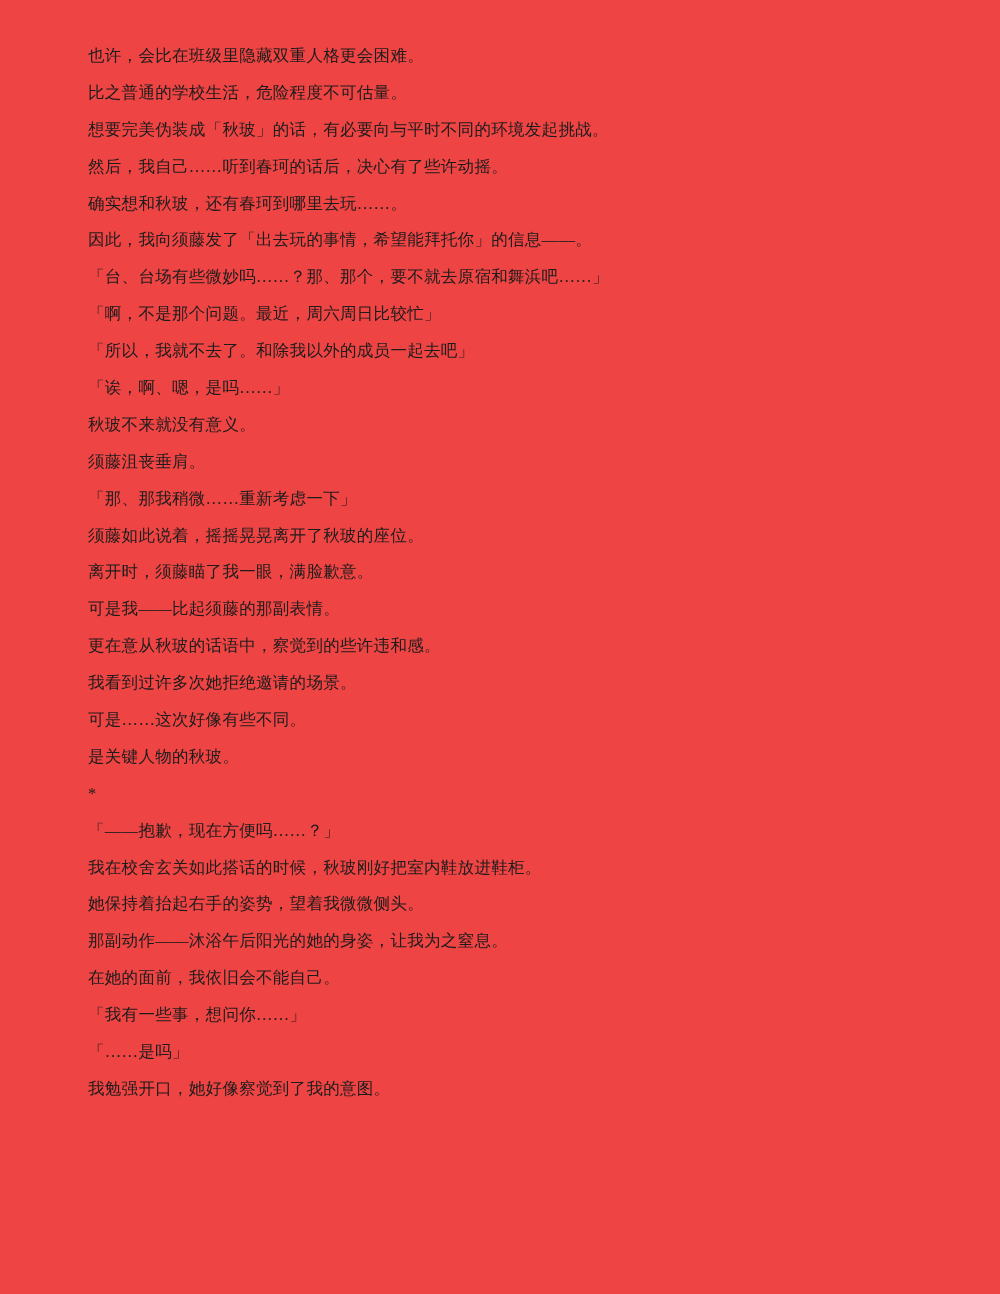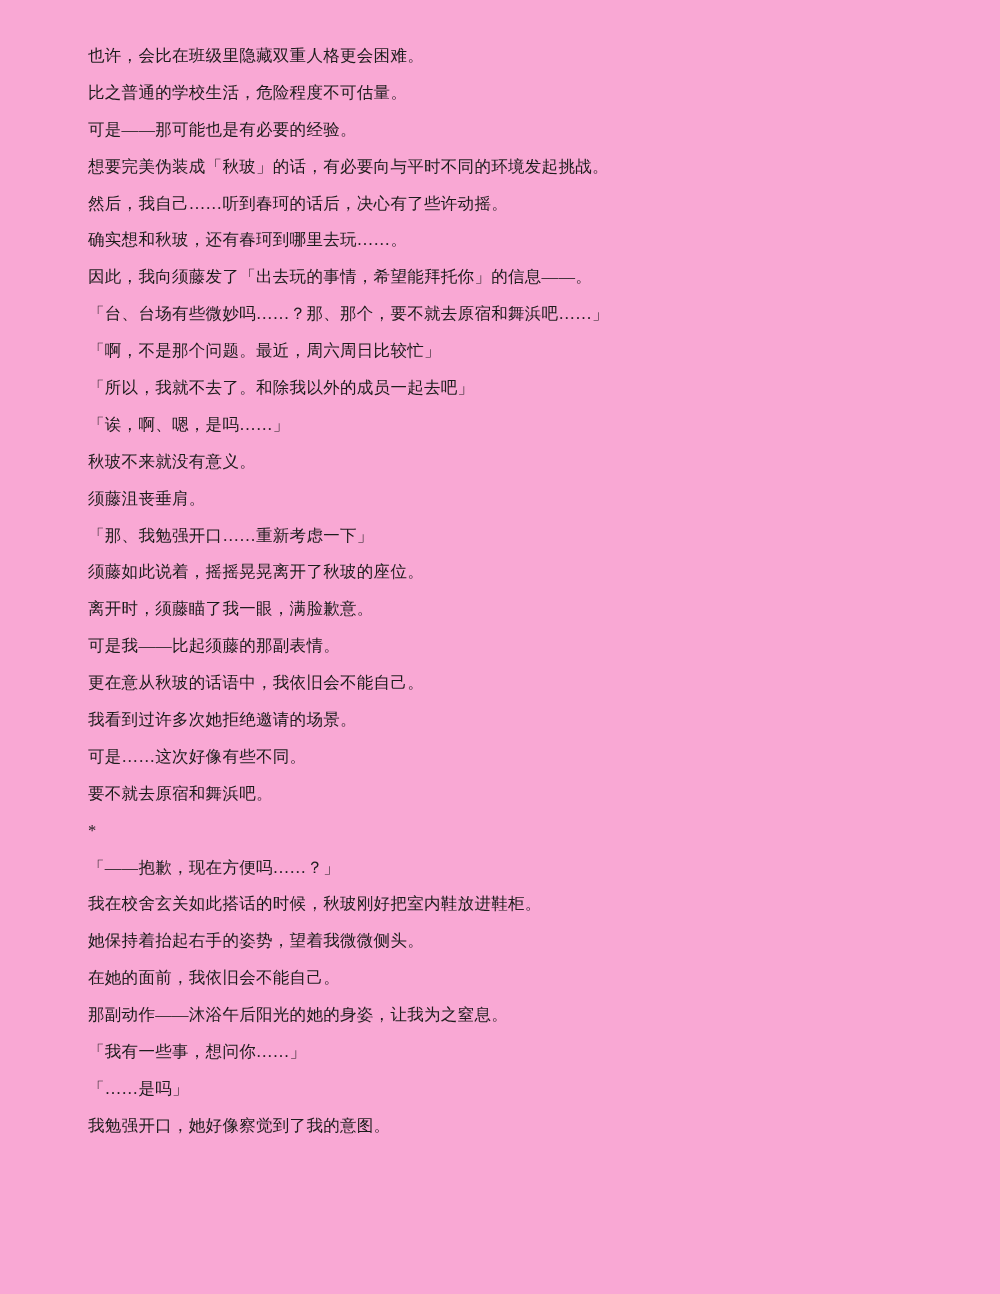--- a/index.html
+++ b/index.html
@@ -4,21 +4,21 @@
 <style>
   html, body {
     margin: 0;
     padding: 0;
     background: #ffffff;
   }
   .page {
     position: relative;
     width: 1000px;
     height: 1294px;
-    background: #f9a8d4;
+    background: #ef4444;
     box-sizing: border-box;
     padding: 38px 40px 0 88px;
     overflow: hidden;
   }
   .doc-line {
     margin: 0;
     padding: 0;
     font-family: "Liberation Serif", "DejaVu Serif", serif;
     font-size: 16.5px;
     color: #1c1c1c;
@@ -31,42 +31,41 @@
     font-family: "Liberation Serif", "DejaVu Serif", serif;
   }
 </style>
 </head>
 <body>
 
 <div class="page">
   <div id="paragraph-container">
       <p class="doc-line">也许，会比在班级里隐藏双重人格更会困难。</p>
       <p class="doc-line">比之普通的学校生活，危险程度不可估量。</p>
-      <p class="doc-line">可是——那可能也是有必要的经验。</p>
       <p class="doc-line">想要完美伪装成「秋玻」的话，有必要向与平时不同的环境发起挑战。</p>
       <p class="doc-line">然后，我自己……听到春珂的话后，决心有了些许动摇。</p>
       <p class="doc-line">确实想和秋玻，还有春珂到哪里去玩……。</p>
       <p class="doc-line">因此，我向须藤发了「出去玩的事情，希望能拜托你」的信息——。</p>
       <p class="doc-line">「台、台场有些微妙吗……？那、那个，要不就去原宿和舞浜吧……」</p>
       <p class="doc-line">「啊，不是那个问题。最近，周六周日比较忙」</p>
       <p class="doc-line">「所以，我就不去了。和除我以外的成员一起去吧」</p>
       <p class="doc-line">「诶，啊、嗯，是吗……」</p>
       <p class="doc-line">秋玻不来就没有意义。</p>
       <p class="doc-line">须藤沮丧垂肩。</p>
-      <p class="doc-line">「那、我勉强开口……重新考虑一下」</p>
+      <p class="doc-line">「那、那我稍微……重新考虑一下」</p>
       <p class="doc-line">须藤如此说着，摇摇晃晃离开了秋玻的座位。</p>
       <p class="doc-line">离开时，须藤瞄了我一眼，满脸歉意。</p>
       <p class="doc-line">可是我——比起须藤的那副表情。</p>
-      <p class="doc-line">更在意从秋玻的话语中，我依旧会不能自己。</p>
+      <p class="doc-line">更在意从秋玻的话语中，察觉到的些许违和感。</p>
       <p class="doc-line">我看到过许多次她拒绝邀请的场景。</p>
       <p class="doc-line">可是……这次好像有些不同。</p>
-      <p class="doc-line">要不就去原宿和舞浜吧。</p>
+      <p class="doc-line">是关键人物的秋玻。</p>
       <p class="doc-line section-break">*</p>
       <p class="doc-line">「——抱歉，现在方便吗……？」</p>
       <p class="doc-line">我在校舍玄关如此搭话的时候，秋玻刚好把室内鞋放进鞋柜。</p>
       <p class="doc-line">她保持着抬起右手的姿势，望着我微微侧头。</p>
+      <p class="doc-line">那副动作——沐浴午后阳光的她的身姿，让我为之窒息。</p>
       <p class="doc-line">在她的面前，我依旧会不能自己。</p>
-      <p class="doc-line">那副动作——沐浴午后阳光的她的身姿，让我为之窒息。</p>
       <p class="doc-line">「我有一些事，想问你……」</p>
       <p class="doc-line">「……是吗」</p>
       <p class="doc-line">我勉强开口，她好像察觉到了我的意图。</p>
     </div>
 </div>
 
 </body></html>

